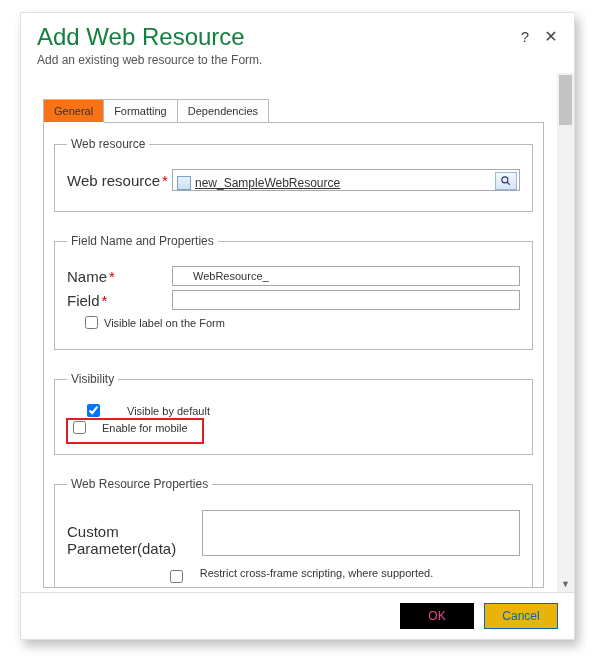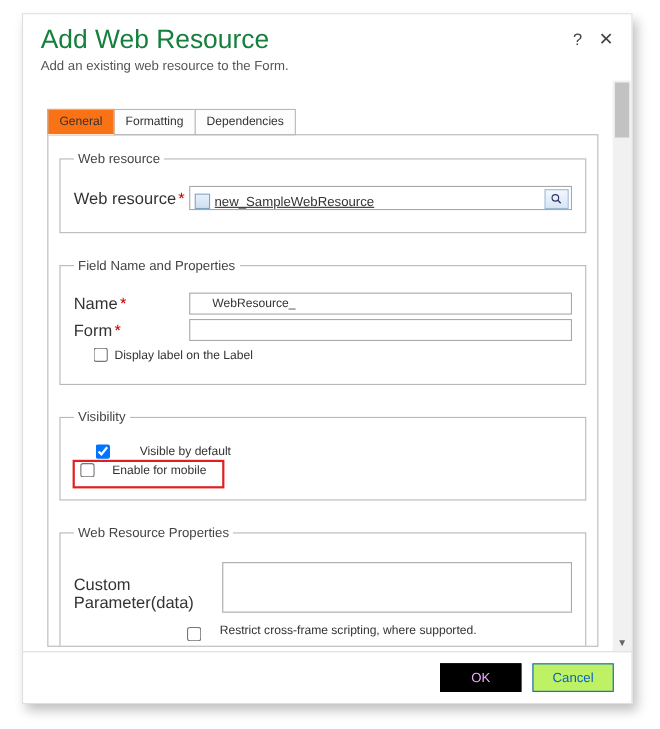--- a/index.html
+++ b/index.html
@@ -196,26 +196,26 @@
     padding:10px 16px;
     display:flex;
     justify-content:flex-end;
     gap:10px;
   }
   .btn {
     min-width:74px;
     height:26px;
     font-size:12px;
     border:1px solid #888;
-    background:#bef264;
+    background:#eab308;
     cursor:pointer;
     display:flex; align-items:center; justify-content:center;
   }
   .btn.primary {
-    background:#000; color:#f0abfc; border-color:#000;
+    background:#000; color:#ec4899; border-color:#000;
   }
   .btn.secondary {
     color:#0a63c2; border-color:#0a63c2;
   }
 </style>
 </head>
 <body>
 
 <div class="dialog">
 
@@ -253,45 +253,45 @@
           </div>
         </fieldset>
 
         <fieldset class="group">
           <legend>Field Name and Properties</legend>
           <div class="row">
             <span class="lbl"><span>Name</span><span class="req">*</span></span>
             <input class="textbox" value="WebResource_" style="">
           </div>
           <div class="row">
-            <span class="lbl"><span>Form</span><span class="req">*</span></span>
+            <span class="lbl"><span>Field</span><span class="req">*</span></span>
             <input class="textbox" value="" style="">
           </div>
           <label class="chk" style="margin-left:18px; margin-top:6px;">
             <input type="checkbox" style="">
-            <span>Display label on the Label</span>
+            <span>Visible label on the Form</span>
           </label>
         </fieldset>
 
         <fieldset class="group" style="position:relative;">
           <legend>Visibility</legend>
           <label class="chk" style="margin-left:20px;gap:27px;">
             <input type="checkbox" checked="" style="">
             <span>Visible by default</span>
           </label>
           <label class="chk" style="margin-left:6px;gap:16px;">
             <input type="checkbox" style="">
             <span>Enable for mobile</span>
           </label>
           <div class="highlight-box" style="left:11px; top:32px; width:138px; height:26px;"></div>
         </fieldset>
 
         <fieldset class="group" style="margin-bottom:0;">
           <legend>Web Resource Properties</legend>
-          <div class="row" style="align-items:flex-end;">
+          <div class="row" style="align-items:center;">
             <span class="lbl" style="width:135px; padding-top:14px;">Custom Parameter(data)</span>
             <div class="bigtext"></div>
           </div>
           <div class="prop-row" style="margin-top:10px;justify-content:center;">
             <input type="checkbox" class="prop-chk" style="">
             <span class="prop-txt">Restrict cross-frame scripting, where supported.</span>
           </div>
 
         </fieldset>
 

